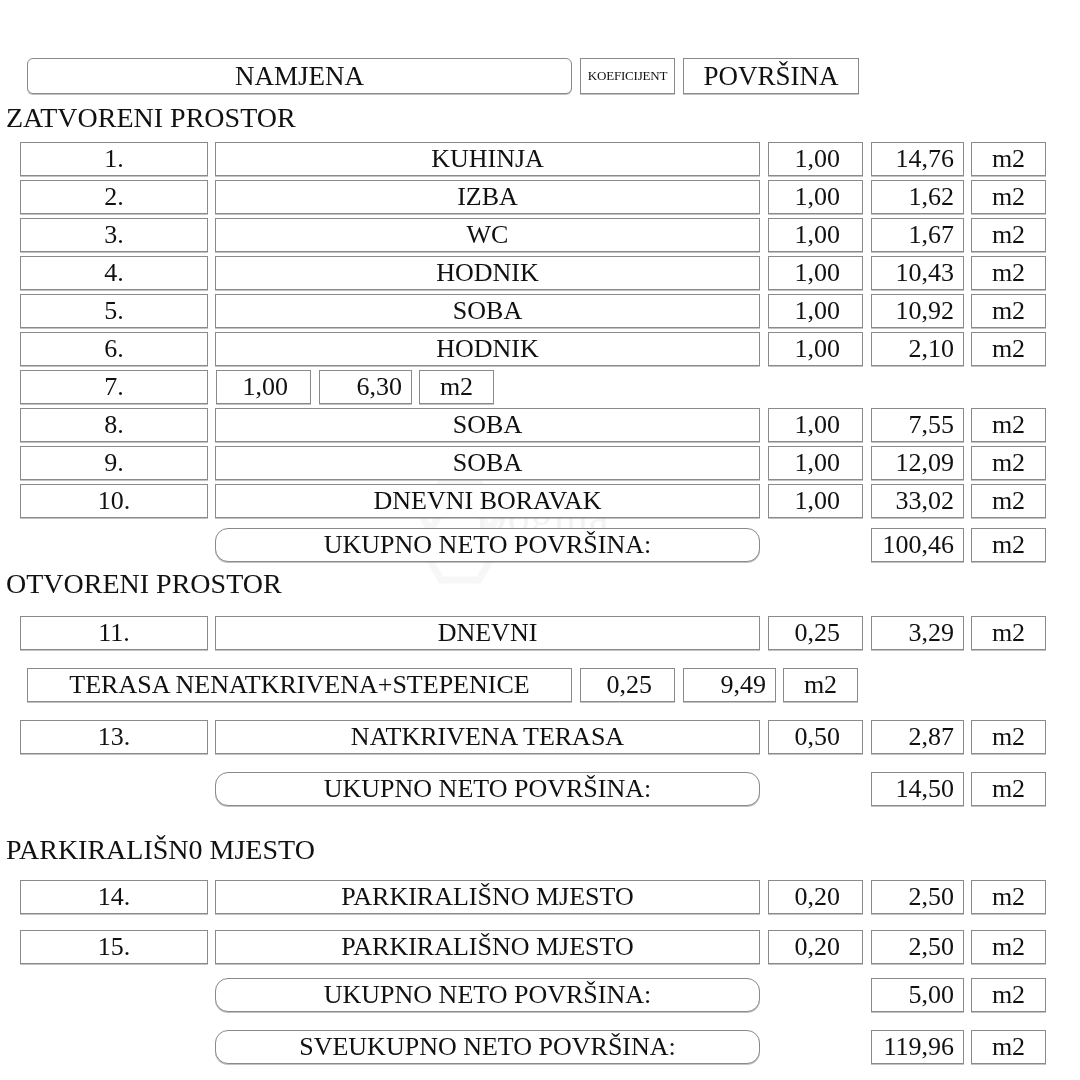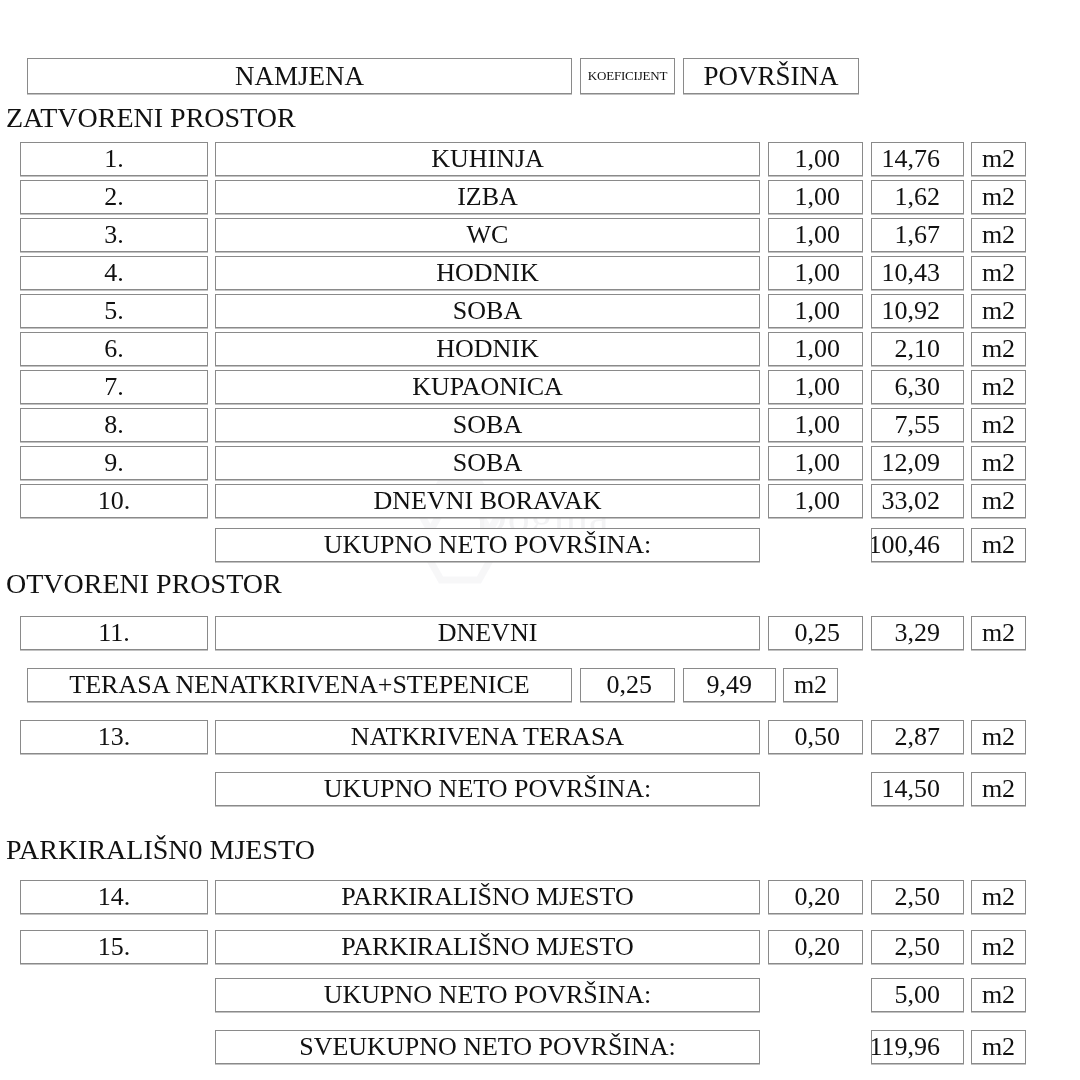--- a/index.html
+++ b/index.html
@@ -76,32 +76,32 @@
     display: flex;
     align-items: center;
     overflow: hidden;
     box-shadow: 0 1px 0 rgba(120,120,120,0.45);
   }
 
   
   .c-num   { width: 188px; justify-content: center; }
   .c-name  { width: 545px; justify-content: center; margin-left: 7px; }
   .c-coef  { width: 95px;  justify-content: flex-end; margin-left: 8px; padding-right: 22px; }
-  .c-area  { width: 93px;  justify-content: flex-end; margin-left: 8px; padding-right: 23px; }
-  .c-unit  { width: 55px;  justify-content: center;   margin-left: 7px; }
+  .c-area  { width: 93px;  justify-content: flex-end; margin-left: 8px; padding-right: 9px; }
+  .c-unit  { width: 75px;  justify-content: center;   margin-left: 7px; }
 
   
   .sp-num  { width: 188px; }
   .sp-coef { width: 95px;  margin-left: 8px; }
 
   
   .header-row { height: 36px; margin-top: 58px; }
   .header-row .cell { font-size: 27px; }
   .header-row .c-num   { width: 188px; }
-  .header-row .c-name  { width: 545px; }
+  .header-row .c-name  { width: 545px; border-radius: 6px; }
   .header-row .c-coef  {
     width: 95px; justify-content: center; padding-right: 0;
     font-size: 13px; letter-spacing: -0.2px;
     font-family: Liberation Serif, serif;
   }
   .header-row .c-area  {
     width: 176px; justify-content: center; padding-right: 0; margin-left: 8px; text-align: right;
   }
 
   
@@ -112,21 +112,21 @@
     white-space: nowrap;
   }
 
   
   .data-row { height: 34px; font-size: 26px; }
   .data-row .cell { font-size: 26px; }
 
   
   .total-row { height: 34px; }
   .total-row .cell { font-size: 26px; }
-  .total-row .c-name { justify-content: center; }
+  .total-row .c-name { justify-content: center; border-radius: 13px; }
   .gap-4  { height: 4px; }
   .gap-8  { height: 8px; }
   .gap-10 { height: 10px; }
   .gap-14 { height: 14px; }
   .gap-16 { height: 16px; }
   .gap-18 { height: 18px; }
   .gap-30 { height: 30px; }
 </style>
 </head>
 <body>
@@ -196,21 +196,20 @@
   <div class="row data-row">
     <div class="cell c-num">6.</div>
     <div class="cell c-name">HODNIK</div>
     <div class="cell c-coef">1,00</div>
     <div class="cell c-area">2,10</div>
     <div class="cell c-unit">m2</div>
   </div>
   <div class="gap-4"></div>
   <div class="row data-row">
     <div class="cell c-num">7.</div>
-    <div class="cell c-name">KUPAONICA</div>
     <div class="cell c-coef">1,00</div>
     <div class="cell c-area">6,30</div>
     <div class="cell c-unit">m2</div>
   </div>
   <div class="gap-4"></div>
   <div class="row data-row">
     <div class="cell c-num">8.</div>
     <div class="cell c-name">SOBA</div>
     <div class="cell c-coef">1,00</div>
     <div class="cell c-area">7,55</div>

